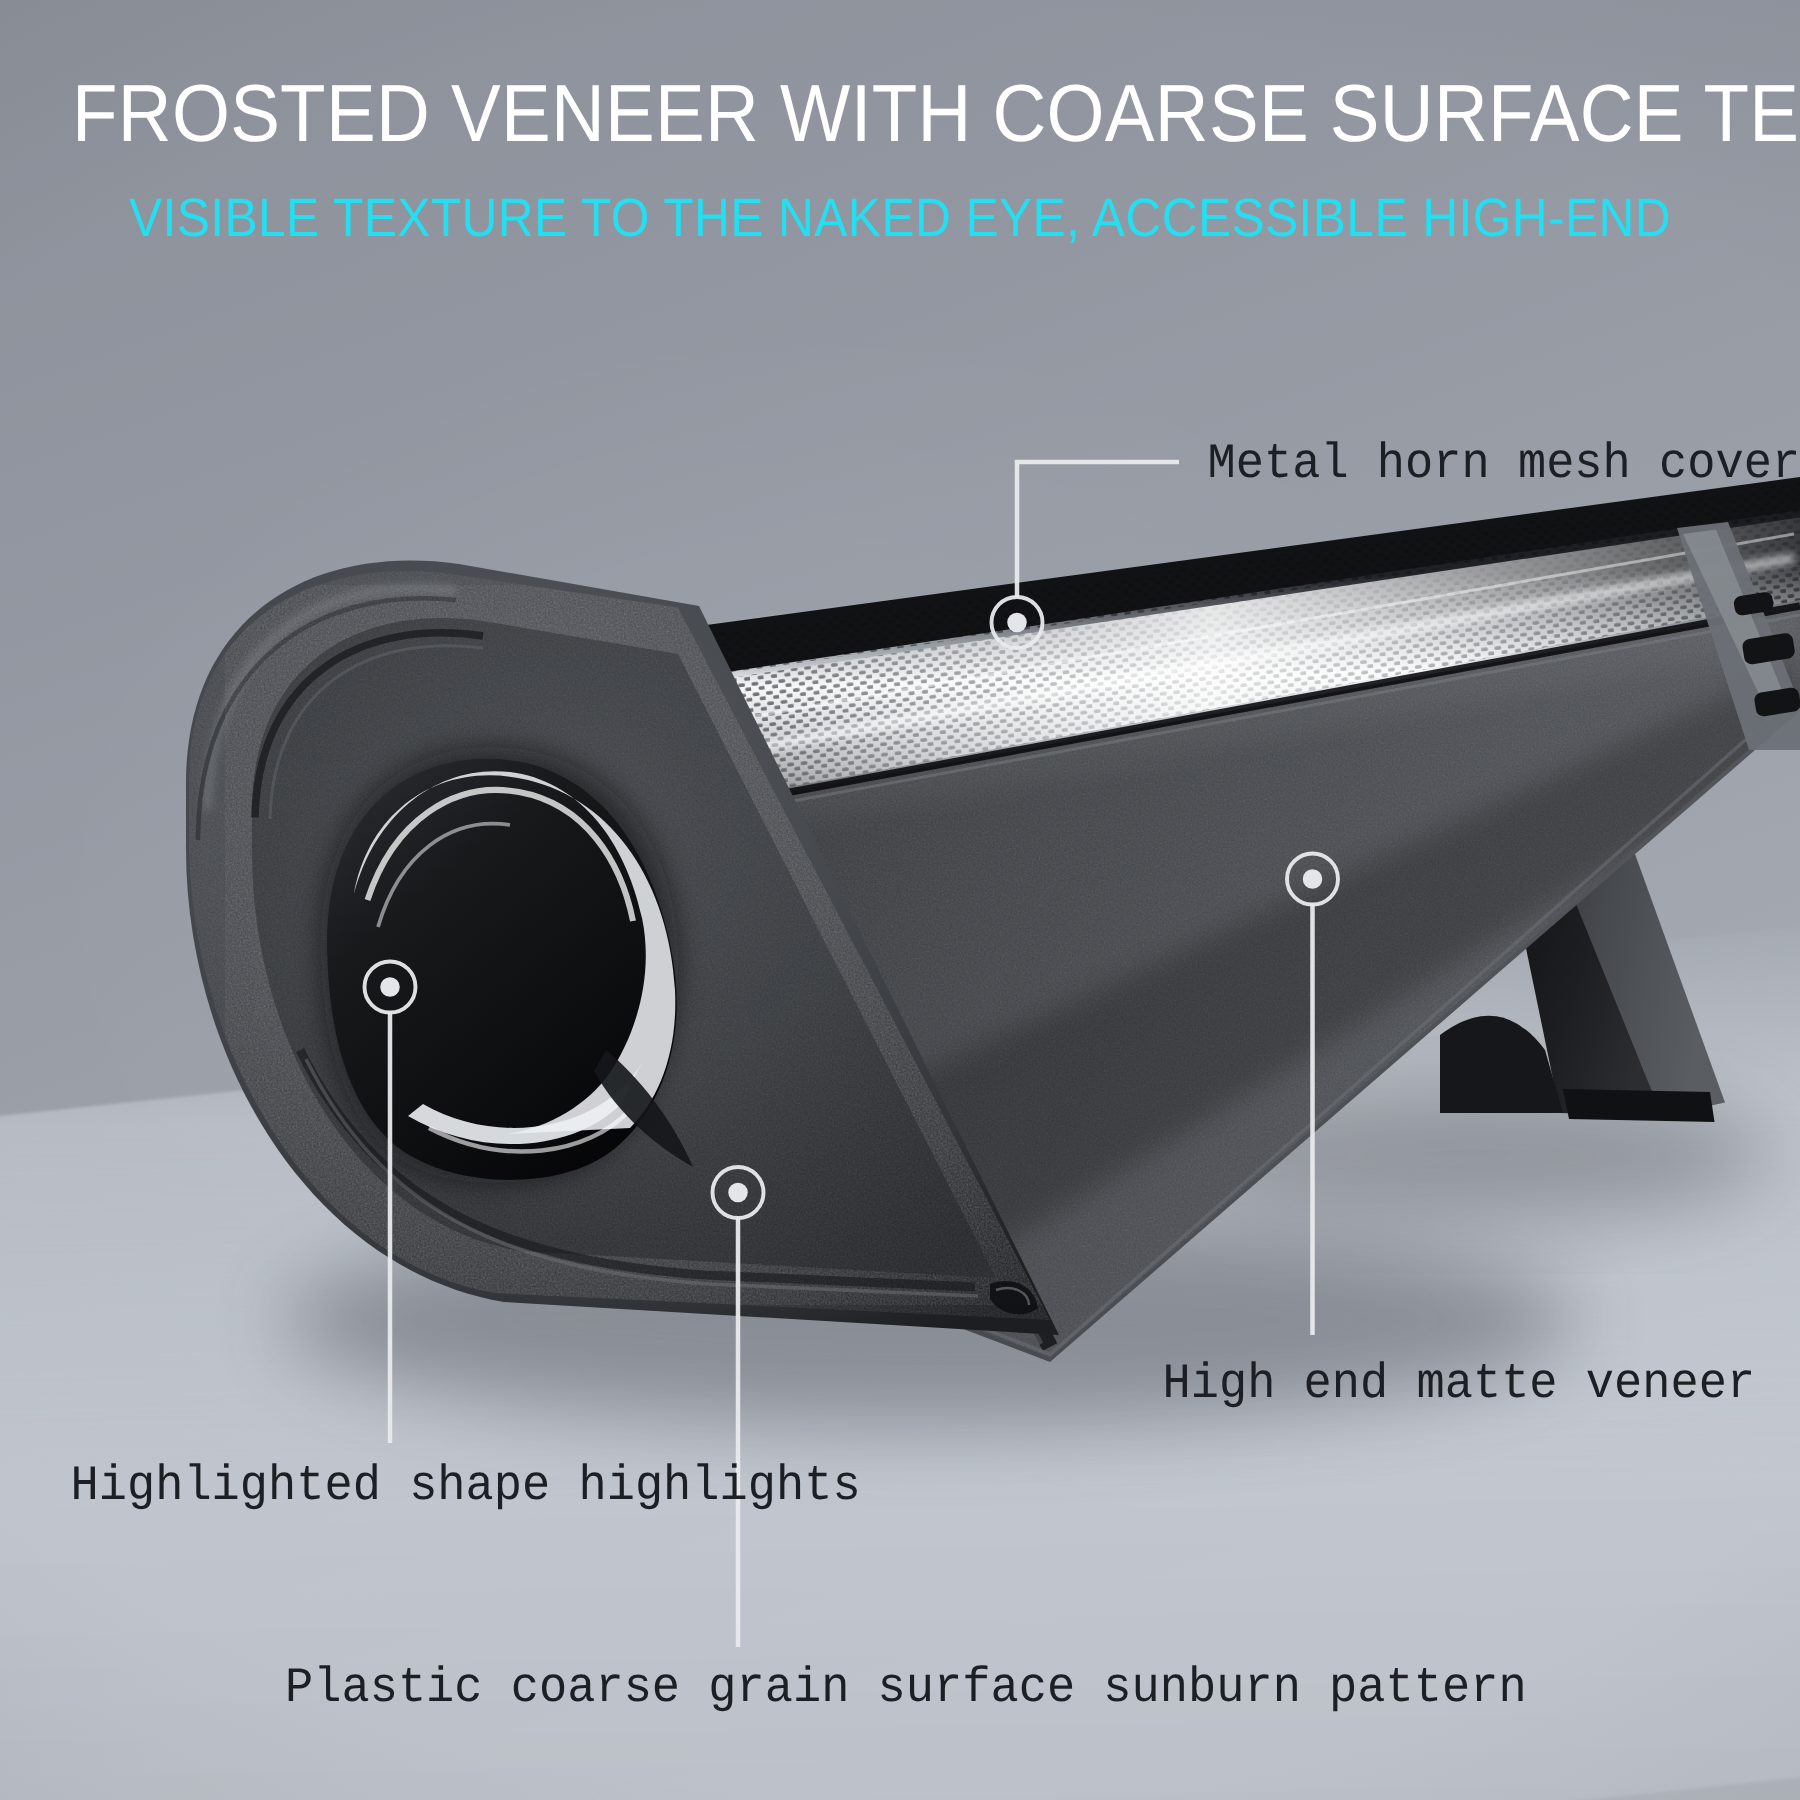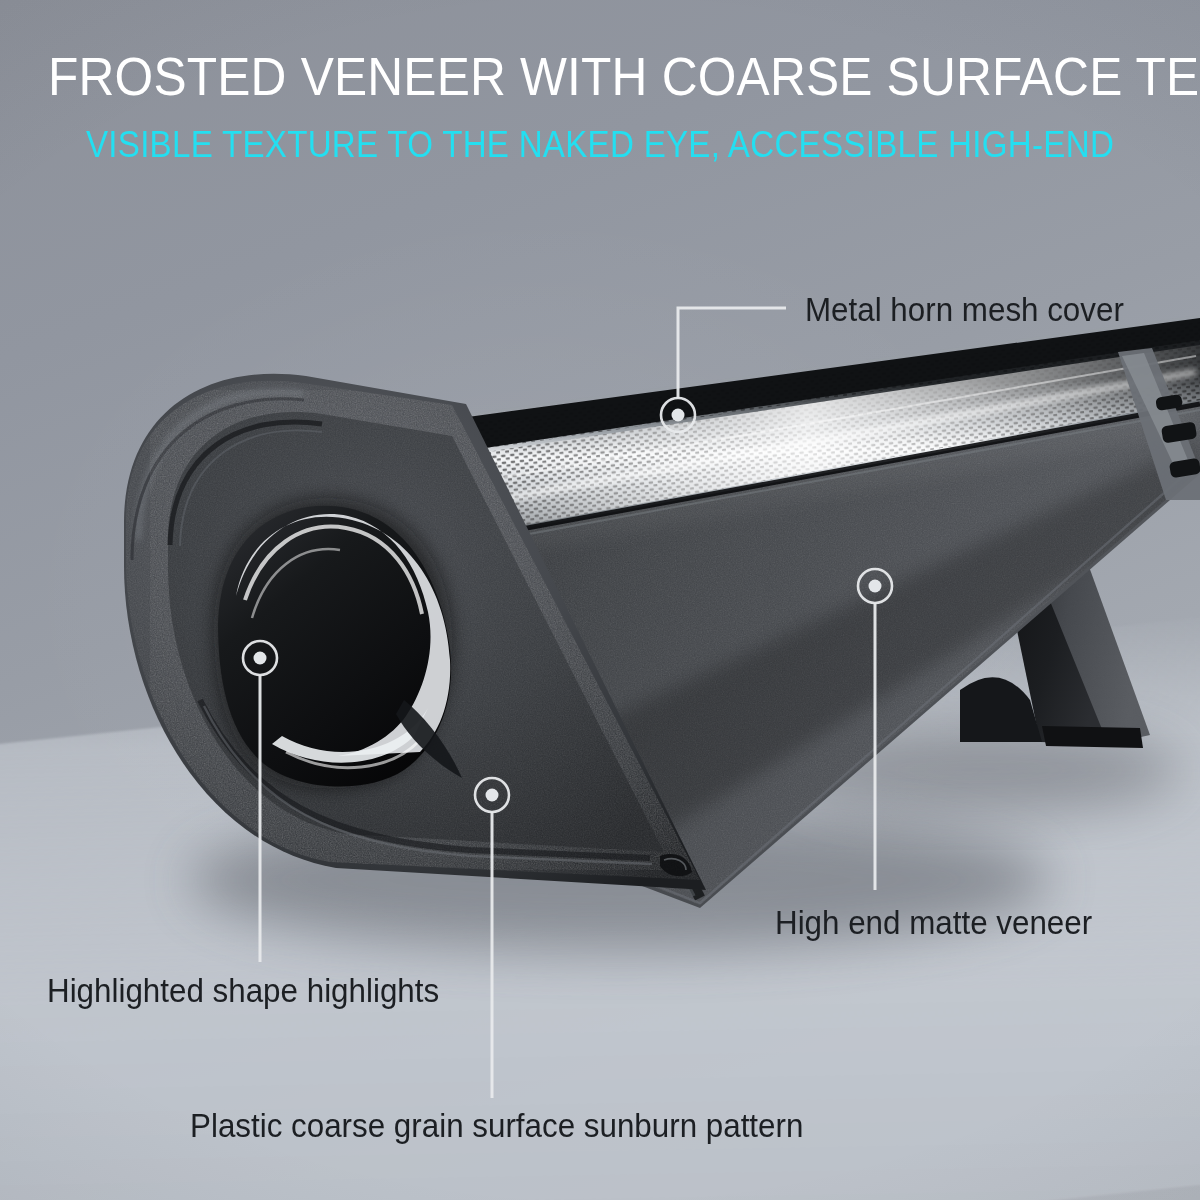--- a/index.html
+++ b/index.html
@@ -68,21 +68,21 @@
     letter-spacing: 0.3px;
     transform: scaleX(0.92);
     white-space: nowrap;
   }
 
   
   .product { position: absolute; inset: 0; }
   .product svg { position: absolute; left: 0; top: 0; }
 
   
-  .callouts { position: absolute; inset: 0; }
+  .callouts { position: absolute; inset: 0; font-family: Liberation Mono, monospace; }
   .callouts svg { position: absolute; left:0; top:0; pointer-events: none; }
   .callout-label {
     position: absolute;
     color: #1c1f23;
     font-size: 33px;
     line-height: 38px;
     font-weight: 300;
     white-space: nowrap;
     transform: scaleX(0.95);
     transform-origin: left center;

